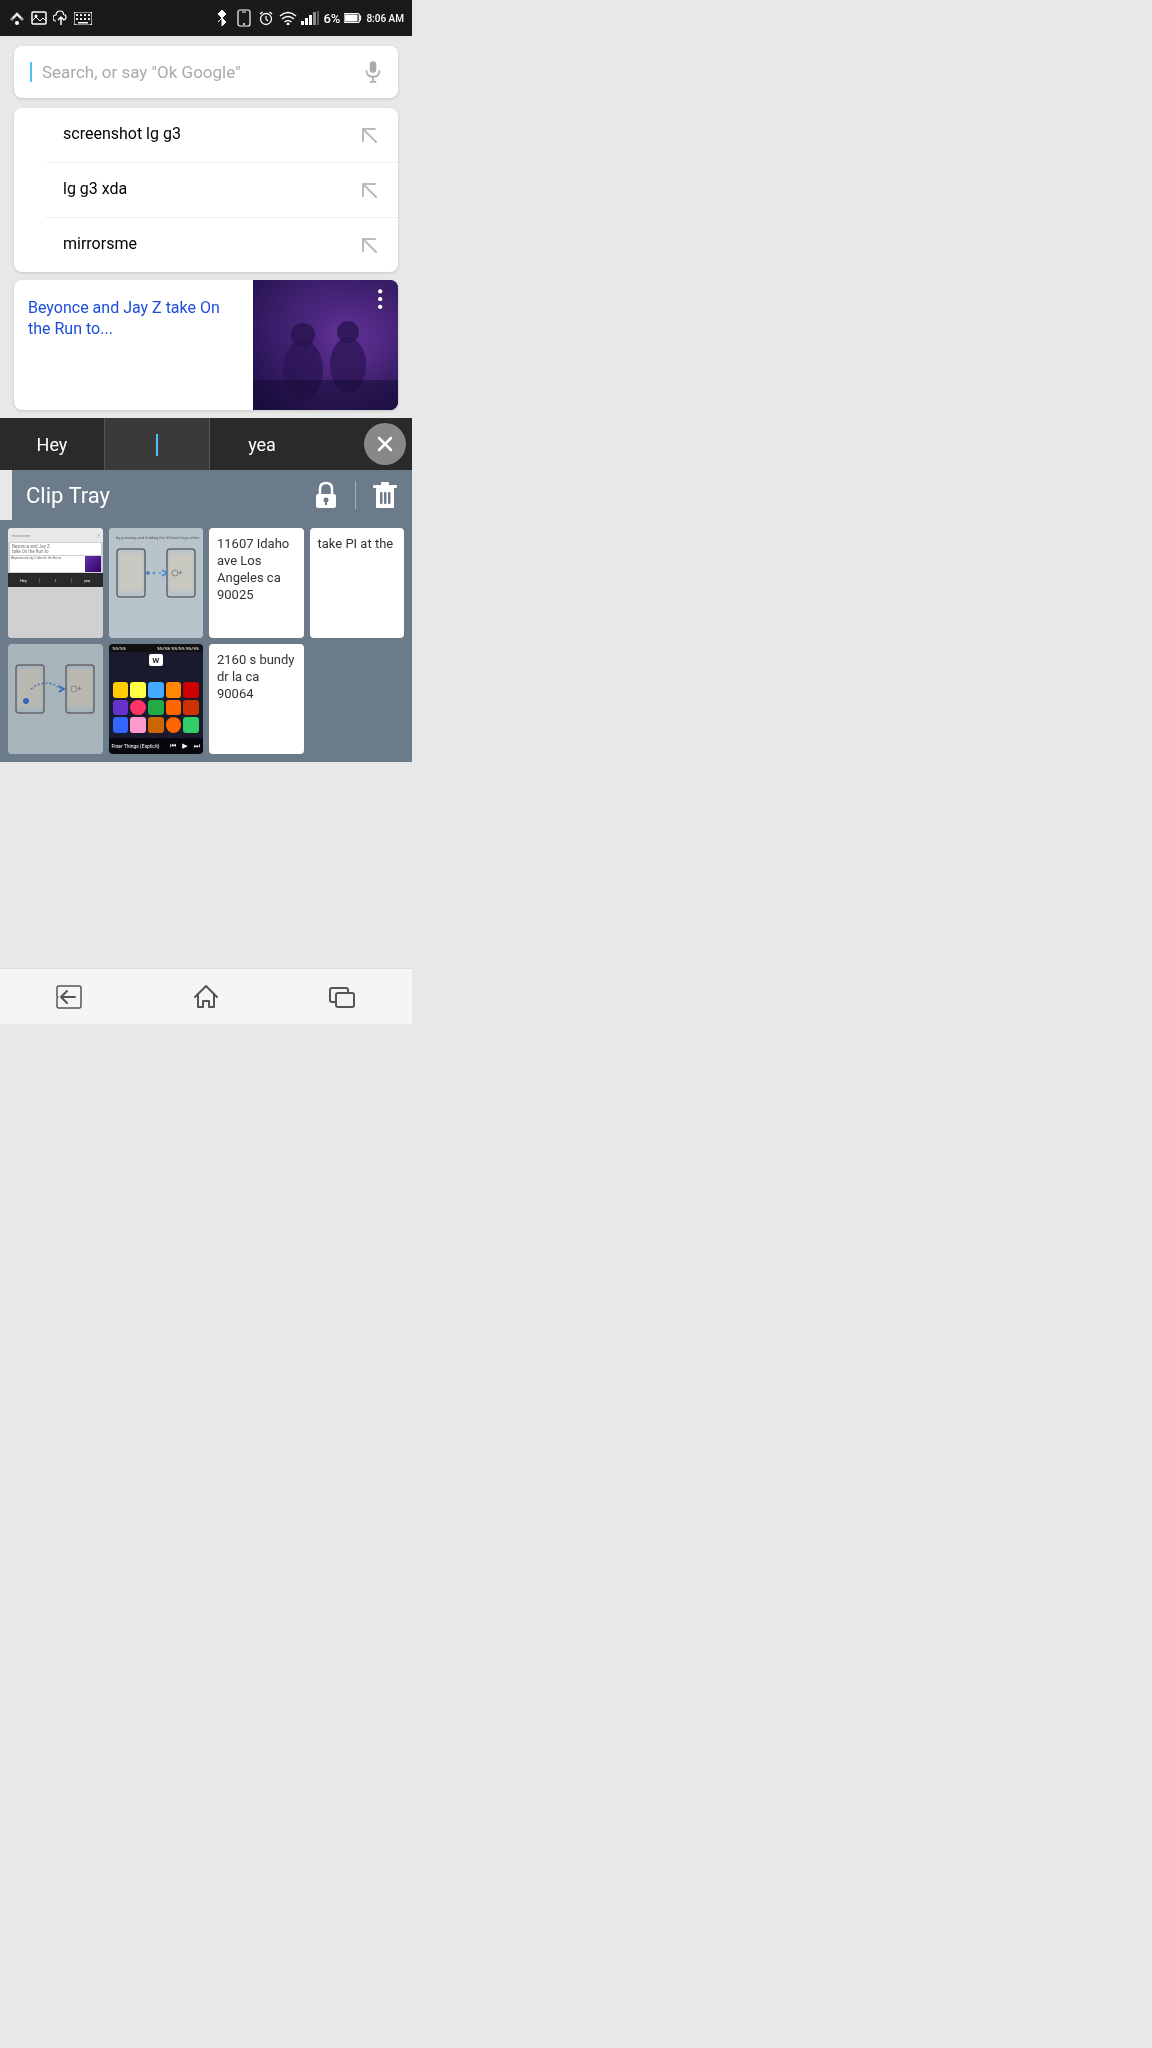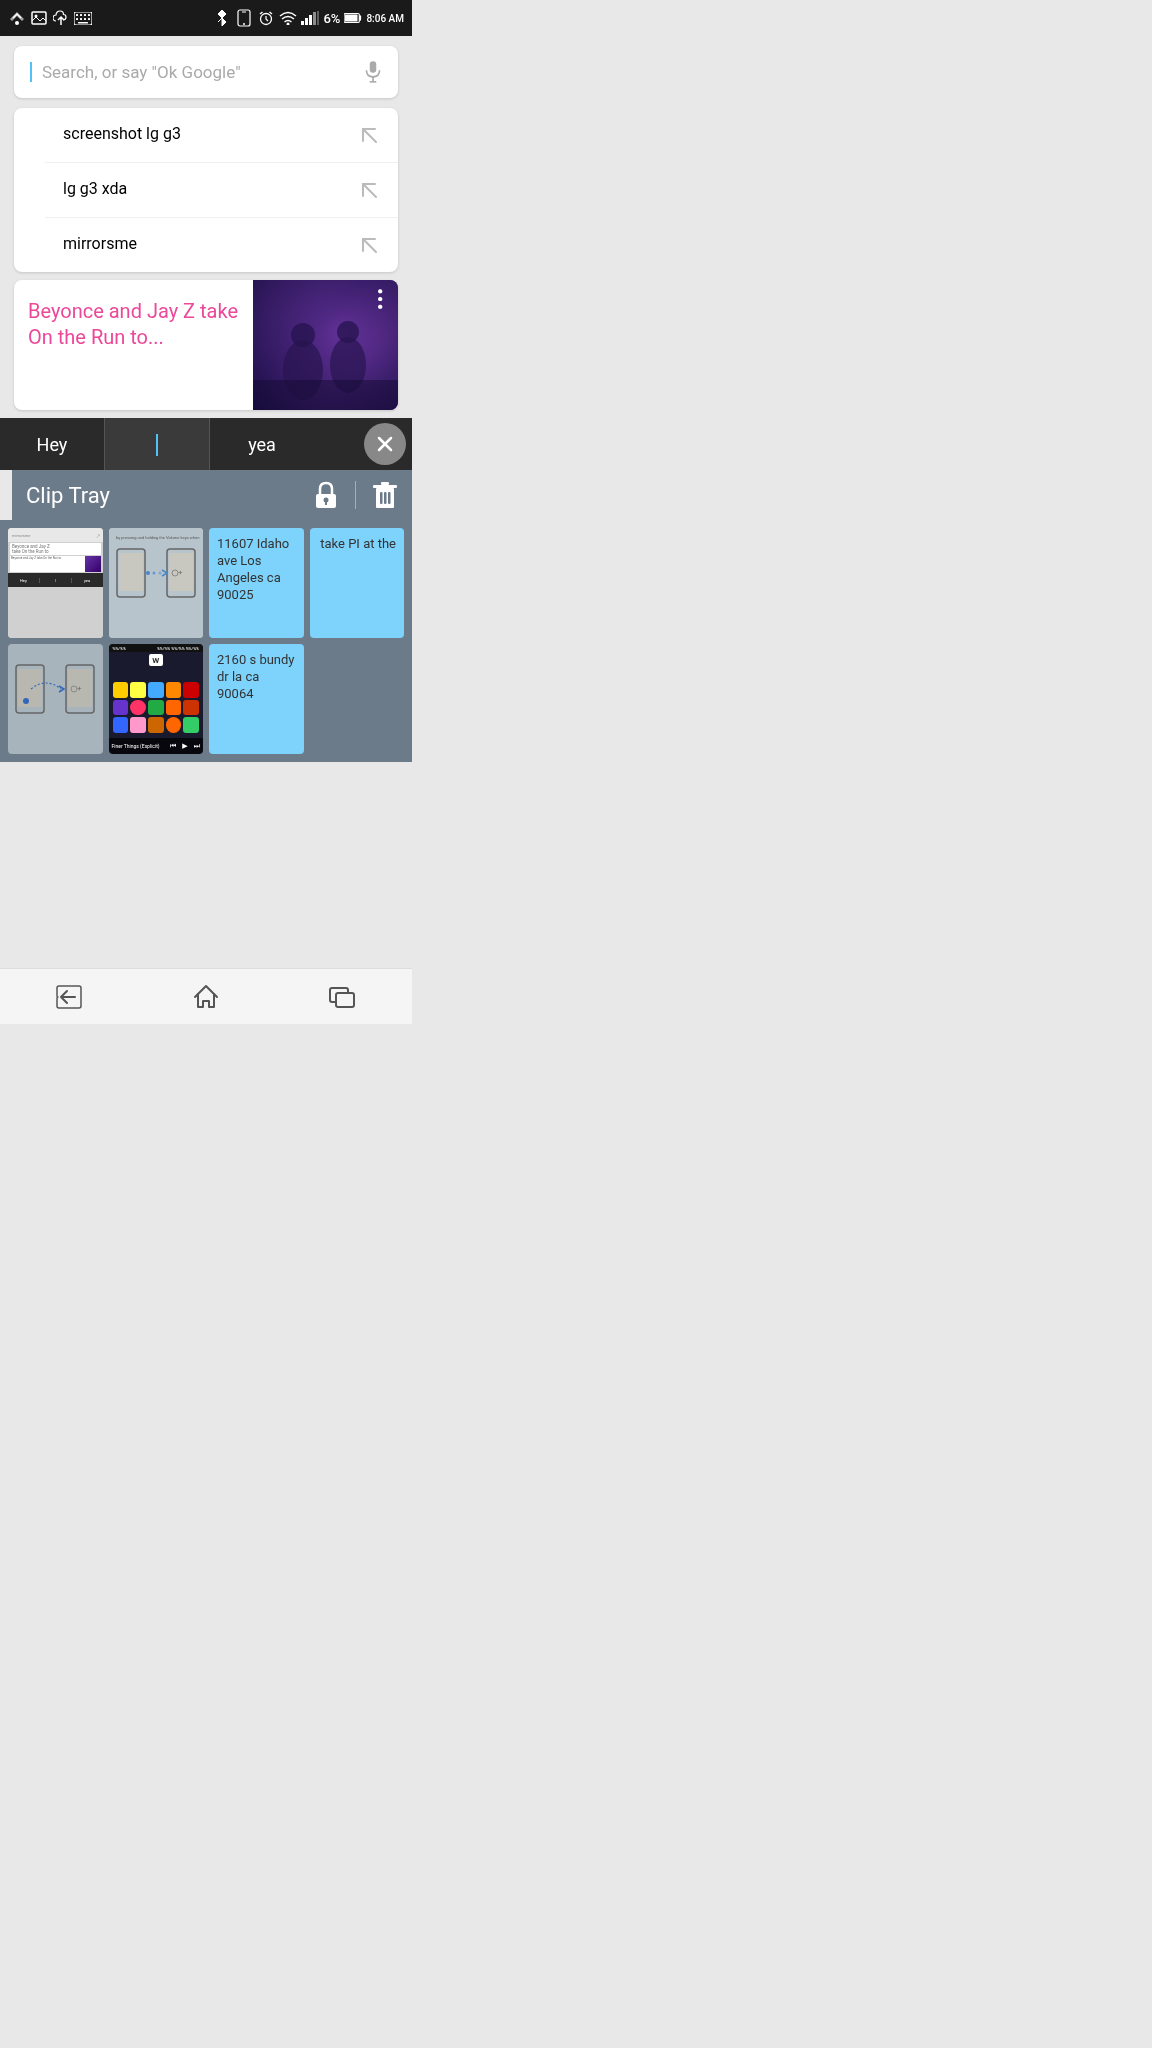--- a/index.html
+++ b/index.html
@@ -103,22 +103,22 @@
       overflow: hidden;
       display: flex;
       height: 130px;
       box-shadow: 0 1px 3px rgba(0,0,0,0.15);
     }
     .news-text-area {
       flex: 1;
       padding: 18px 14px;
     }
     .news-title {
-      font-size: 20px;
-      color: #ec4899;
+      font-size: 16px;
+      color: #1d4ed8;
       line-height: 1.3;
     }
     .news-image {
       width: 145px;
       height: 130px;
       background: linear-gradient(135deg, #6a3ca5 0%, #3a2080 40%, #8844cc 70%, #5533aa 100%);
       position: relative;
       overflow: hidden;
       flex-shrink: 0;
     }
@@ -229,24 +229,24 @@
       height: 110px;
       display: flex;
       align-items: center;
       justify-content: center;
       position: relative;
     }
     .clip-item.screenshot {
       background: #e0e0e0;
     }
     .clip-item.text-item {
-      background: #7dd3fc;
+      background: #ffffff;
       padding: 8px;
       align-items: flex-start;
-      justify-content: flex-end;
+      justify-content: flex-start;
     }
     .clip-text {
       font-size: 13px;
       color: #333;
       line-height: 1.3;
     }
 
     
     .bottom-nav {
       position: absolute;

